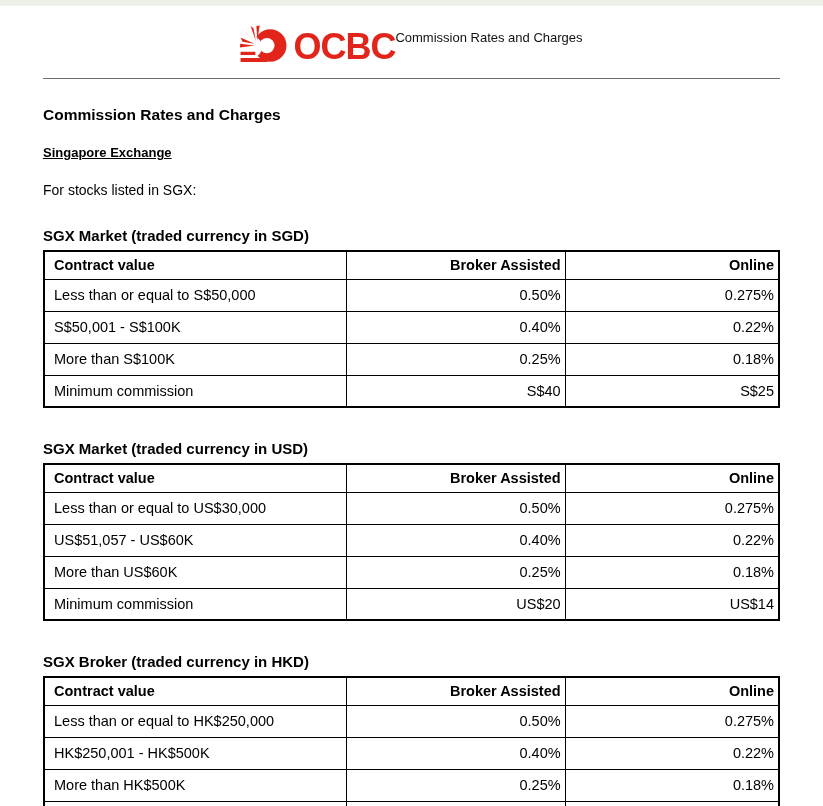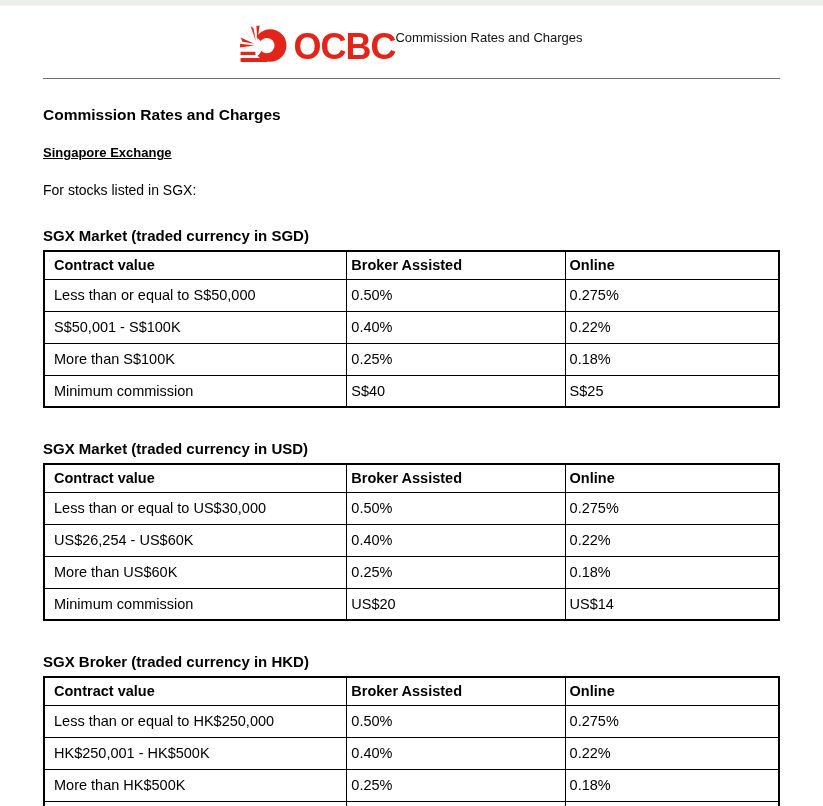--- a/index.html
+++ b/index.html
@@ -68,21 +68,21 @@
     margin: 0 0 6px 0;
   }
   table.rates {
     width: 100%;
     border-collapse: collapse;
     table-layout: fixed;
     border: 2px solid #000;
   }
   table.rates th, table.rates td {
     border: 1.5px solid #000;
-    text-align: left;
+    text-align: right;
     vertical-align: middle;
     font-size: 14.5px;
     padding: 0 4px;
   }
   table.rates thead th { height: 28px; font-weight: bold; margin-left: 8px; }
   table.rates tbody td { height: 32px; font-weight: normal; }
   table.rates .left { text-align: left; padding-left: 9px; }
 </style>
 </head>
 <body>
@@ -176,21 +176,21 @@
               <th>Online</th>
             </tr>
           </thead>
       <tbody>
             <tr>
               <td class="left">Less than or equal to US$30,000</td>
               <td>0.50%</td>
               <td>0.275%</td>
             </tr>
             <tr>
-              <td class="left">US$26,254 - US$60K</td>
+              <td class="left">US$51,057 - US$60K</td>
               <td>0.40%</td>
               <td>0.22%</td>
             </tr>
             <tr>
               <td class="left">More than US$60K</td>
               <td>0.25%</td>
               <td>0.18%</td>
             </tr>
             <tr>
               <td class="left">Minimum commission</td>

